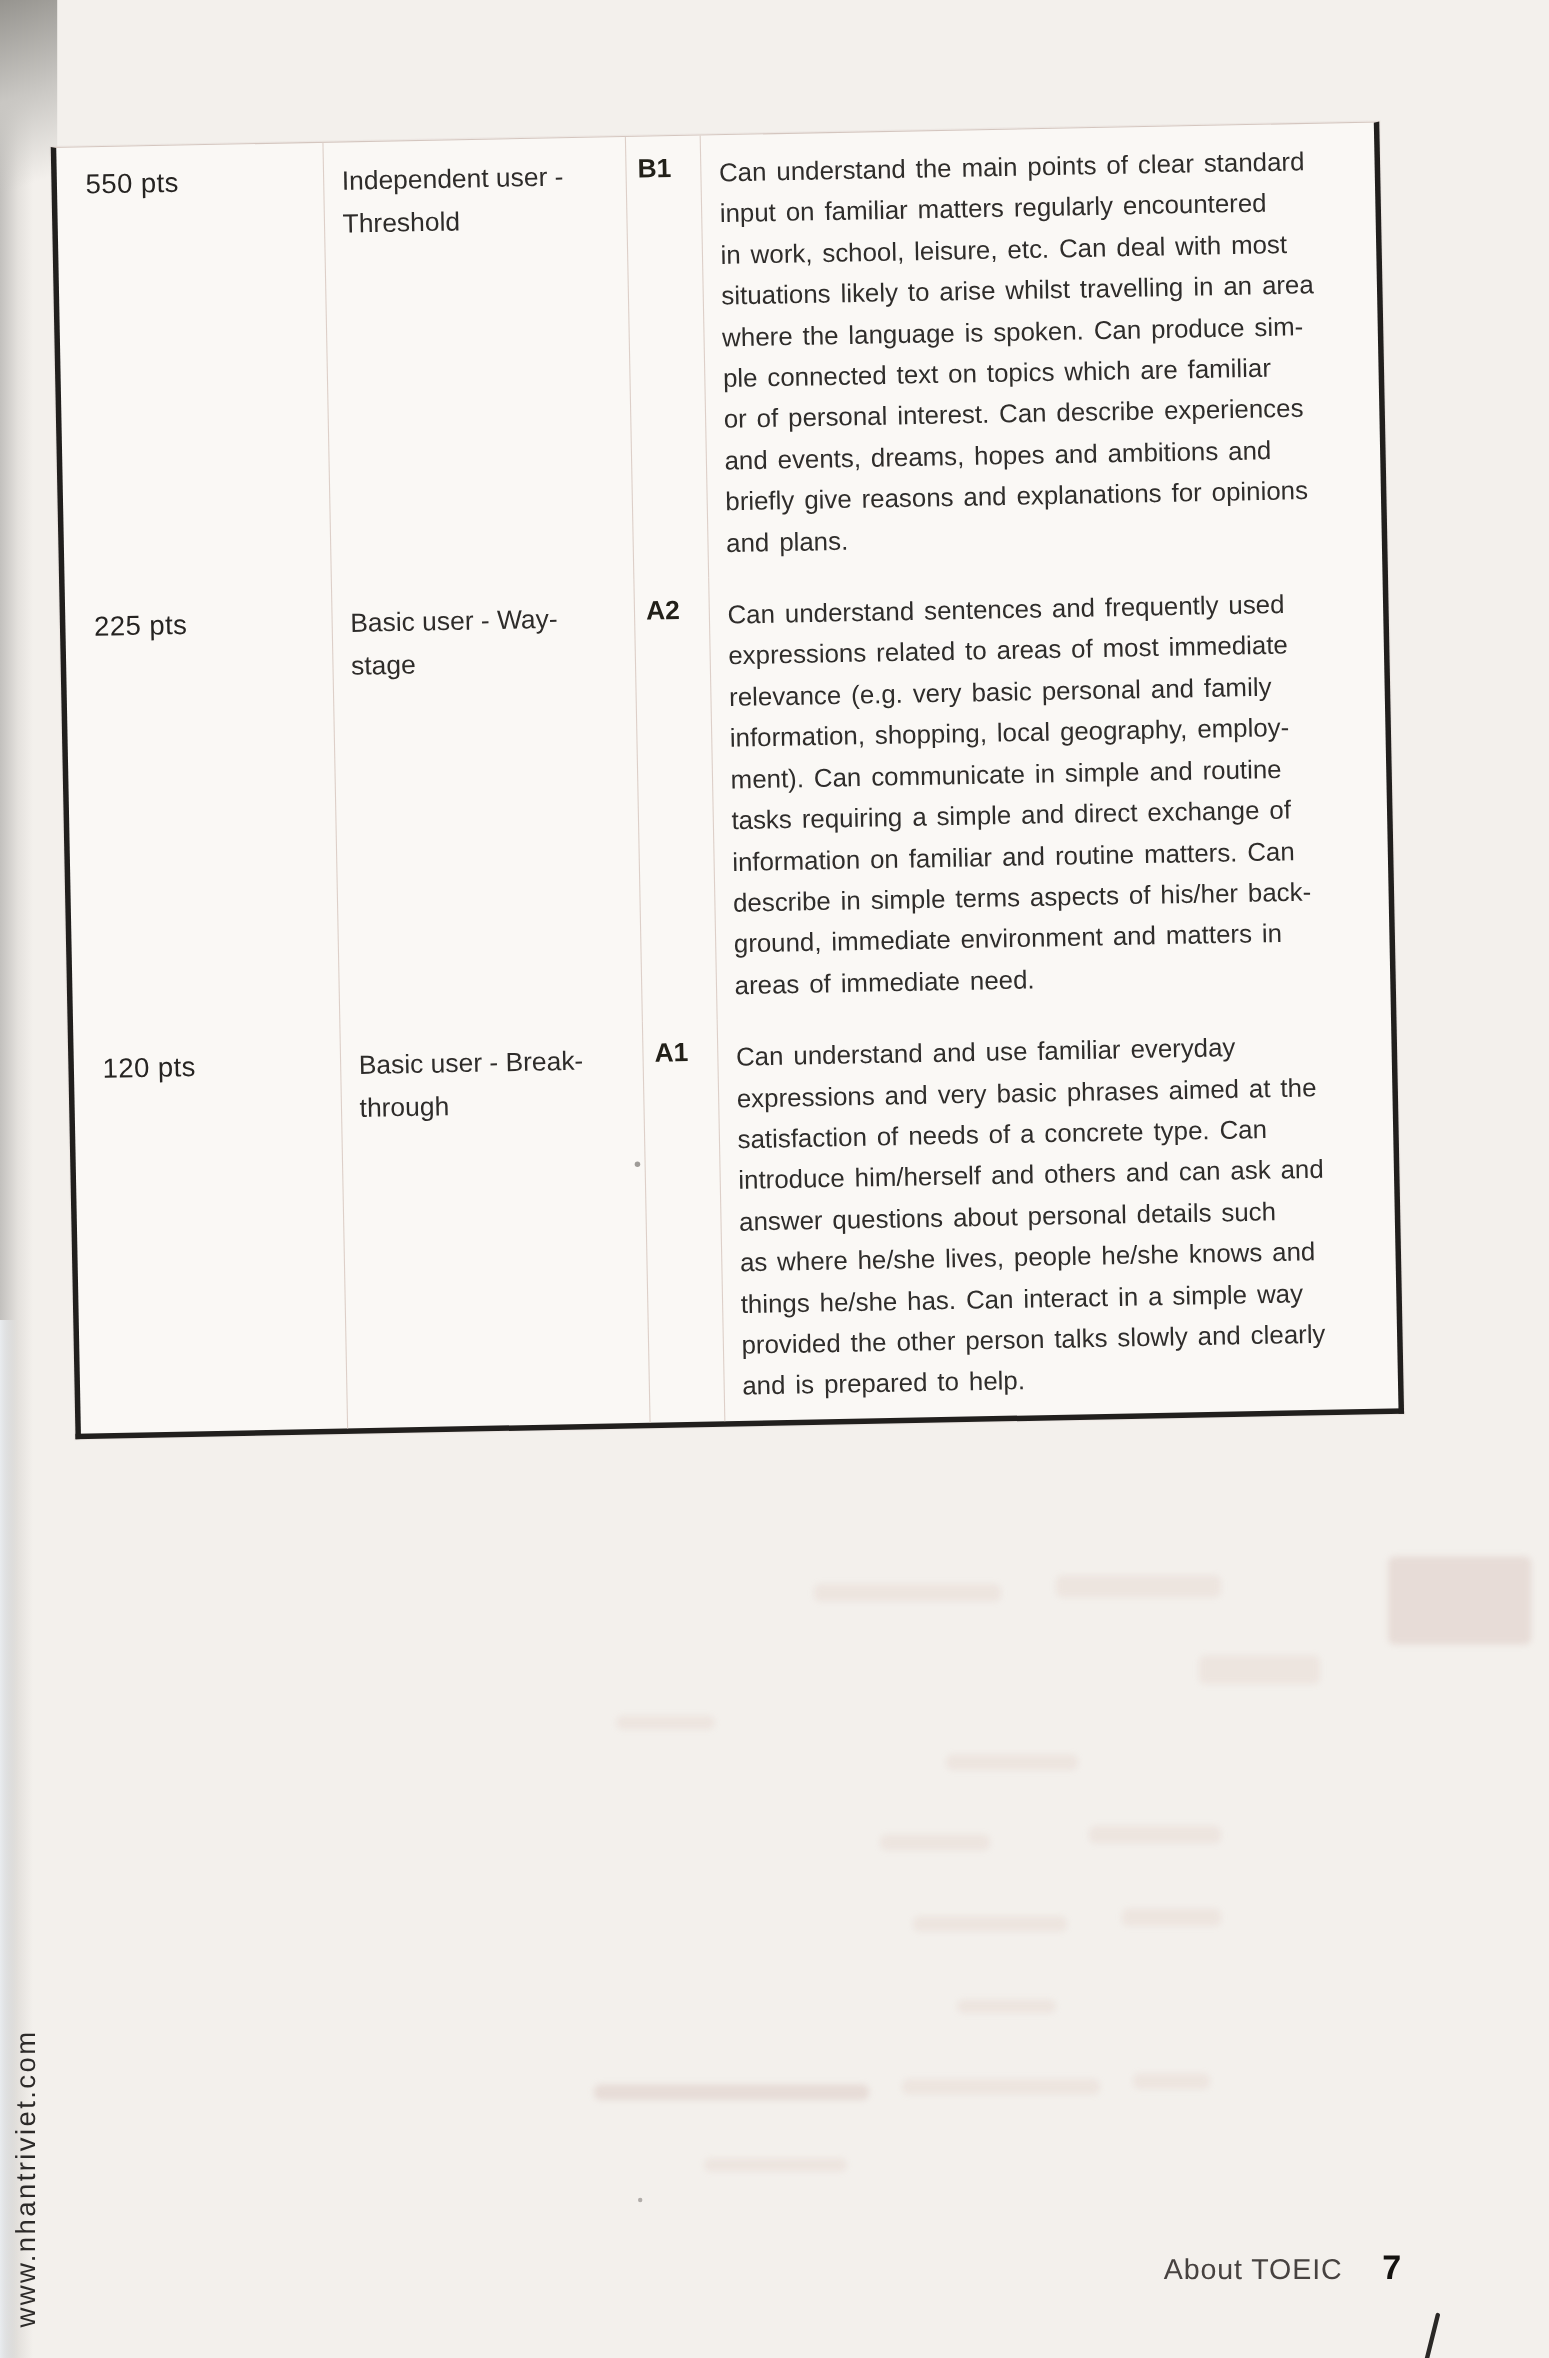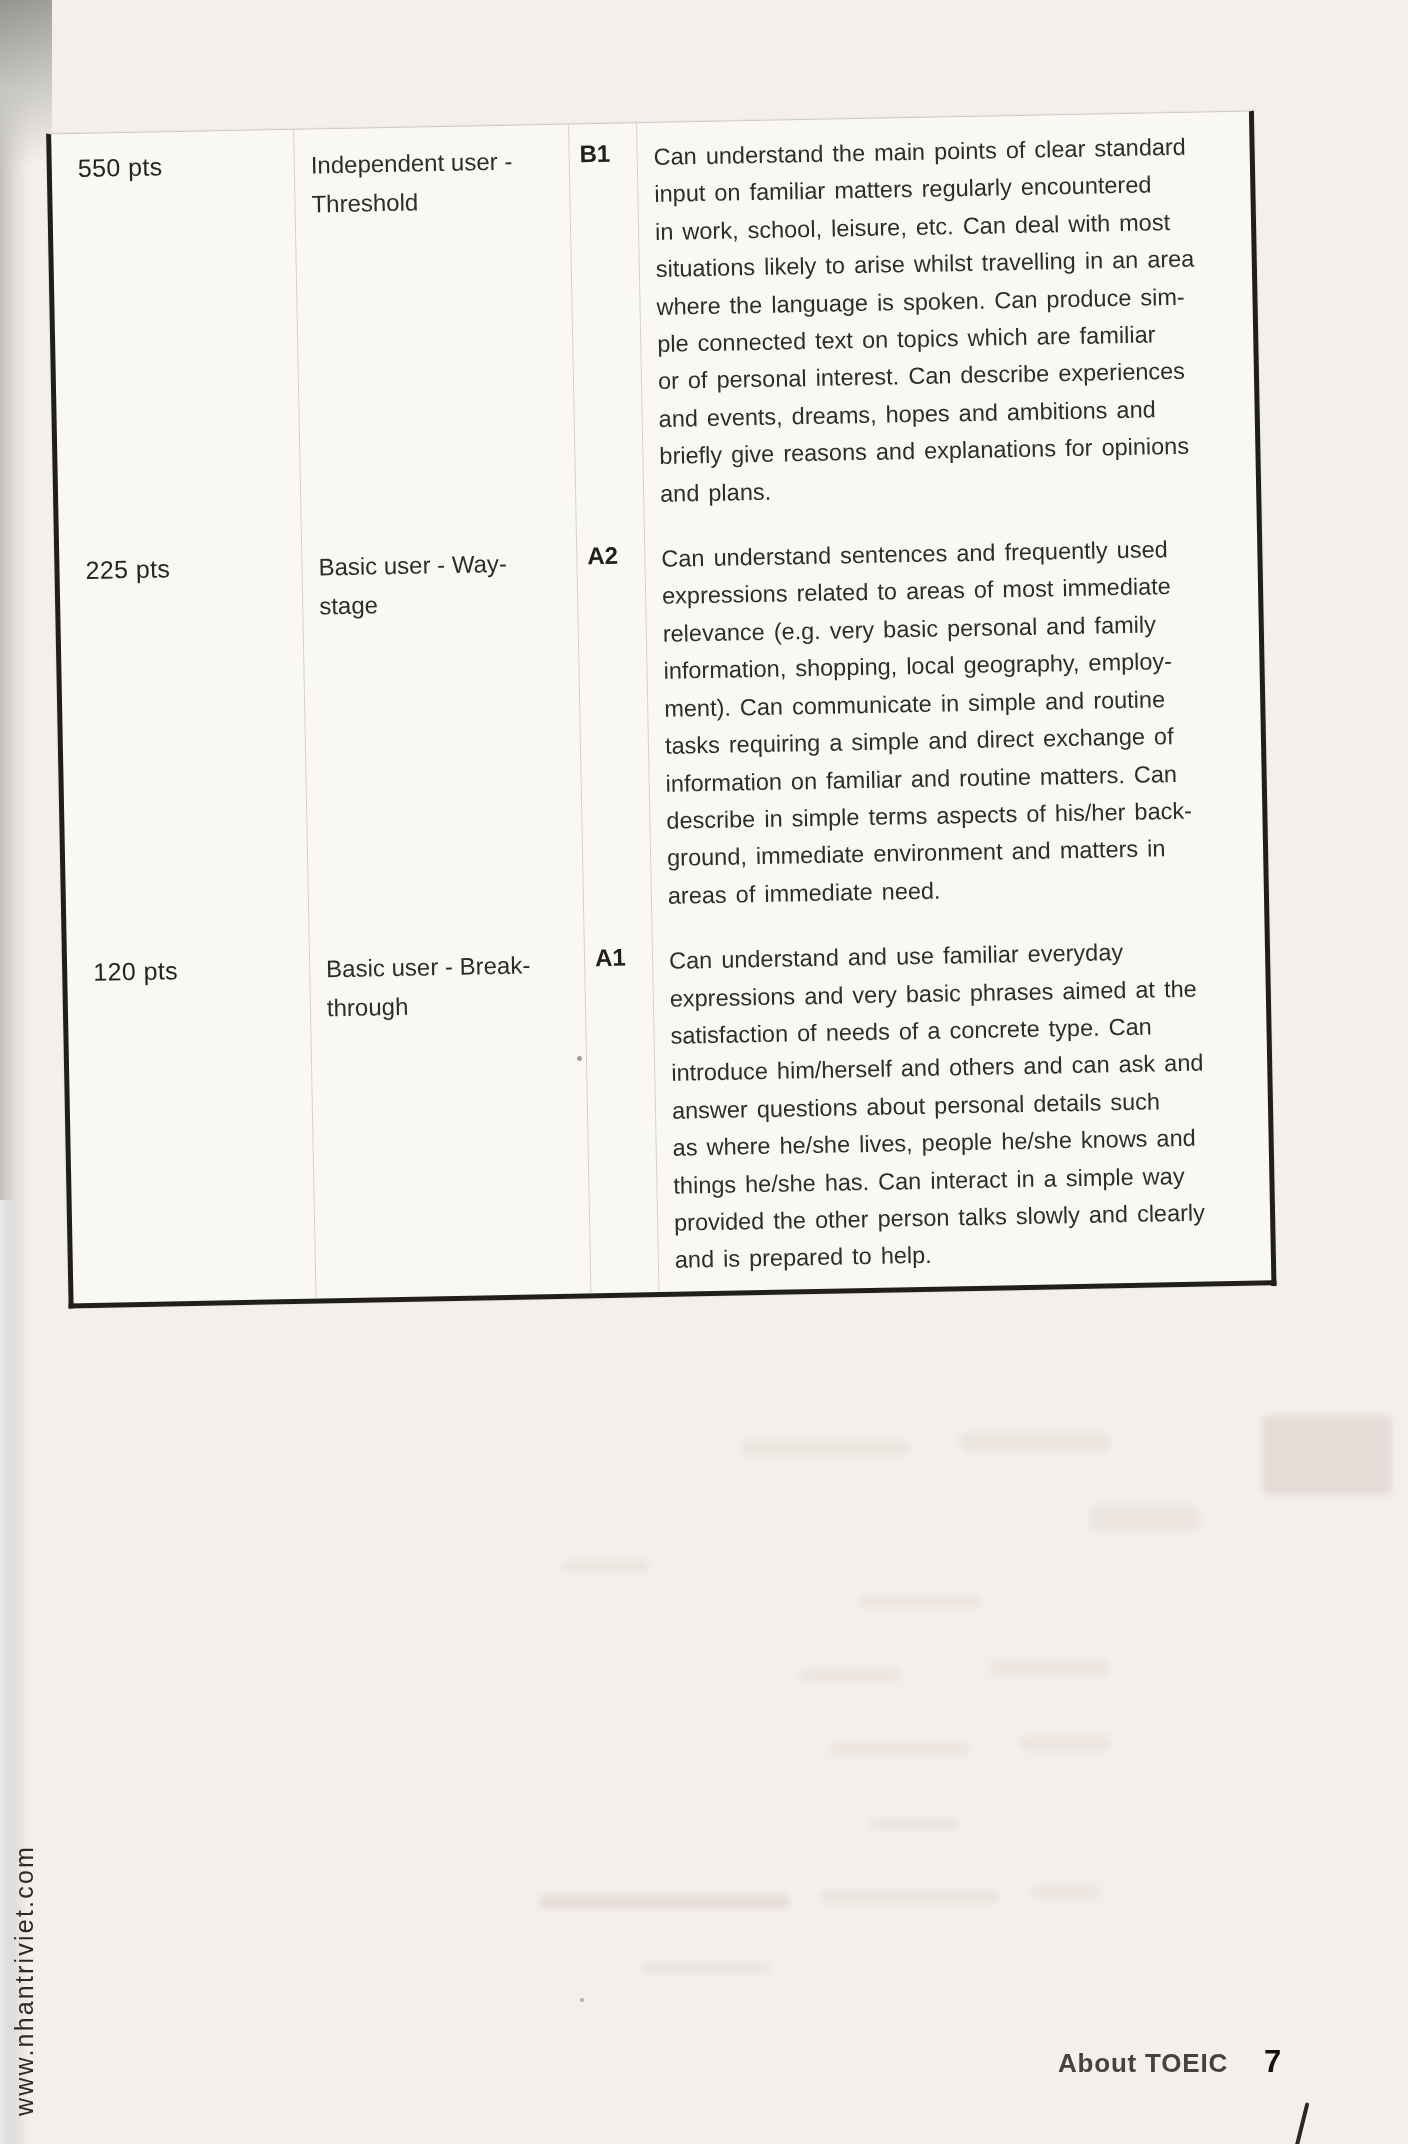--- a/index.html
+++ b/index.html
@@ -71,21 +71,21 @@
     transform:rotate(-90deg);transform-origin:top left;
     font-size:25px;letter-spacing:2.2px;color:#2c2a29;
     white-space:nowrap;
   }
 
   
   .footer{
     position:absolute;left:1058px;top:2044px;
     display:flex;align-items:baseline;gap:36px;
   }
-  .footer-label{font-size:26px;color:#474240;letter-spacing:.8px;font-weight:bold;}
+  .footer-label{font-size:26px;color:#474240;letter-spacing:.8px;}
   .footer-page{font-size:31px;font-weight:700;color:#141210;}
 
   
   .corner-mark{
     position:absolute;left:1300px;top:2102px;width:4px;height:46px;
     background:#2a2826;transform:rotate(14deg);border-radius:2px;
   }
 </style>
 </head>
 <body>

